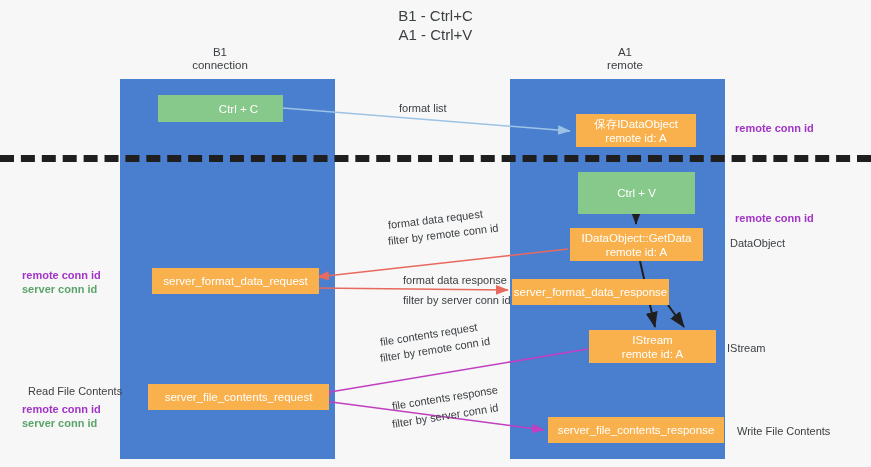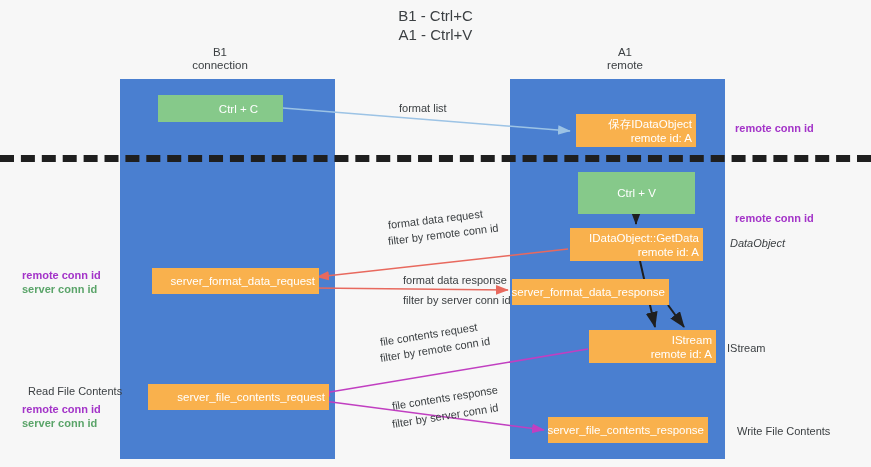--- a/index.html
+++ b/index.html
@@ -59,33 +59,33 @@
     text-align: center;
     display: flex;
     flex-direction: column;
     align-items: center;
     justify-content: center;
     padding: 2px 4px;
     white-space: nowrap;
   }
   .node.green  { background: #86c98a; }
   .node.orange { background: #f9b martinez; }
-  .node.orange { background: #f9b košice; align-items: flex-end; }
+  .node.orange { background: #f9b košice; }
   .node.orange { background: #f9b14d; }
 
   
   #n-ctrlc        { left: 158px; top: 95px;  width: 125px; height: 27px; padding-left: 40px; }
   #n-idataobject  { left: 576px; top: 114px; width: 120px; height: 33px; }
   #n-ctrlv        { left: 578px; top: 172px; width: 117px; height: 42px; }
   #n-getdata      { left: 570px; top: 228px; width: 133px; height: 33px; }
   #n-sfdreq       { left: 152px; top: 268px; width: 167px; height: 26px; }
   #n-sfdresp      { left: 512px; top: 279px; width: 157px; height: 26px; }
   #n-istream      { left: 589px; top: 330px; width: 127px; height: 33px; }
   #n-sfcreq       { left: 148px; top: 384px; width: 181px; height: 26px; }
-  #n-sfcresp      { left: 548px; top: 417px; width: 160px; height: 26px; }
+  #n-sfcresp      { left: 548px; top: 417px; width: 176px; height: 26px; }
 
   
   .lbl {
     font-size: 11px;
     line-height: 14px;
     color: #3c4043;
     white-space: nowrap;
   }
   .lbl.purple { color: #a333c8; font-weight: bold; }
   .lbl.green-t { color: #5aa469; font-weight: bold; }
@@ -94,21 +94,21 @@
     transform-origin: left center;
   }
   .lbl-rot2 {
     transform: rotate(-9deg);
     transform-origin: left center;
   }
 
   #l-format-list   { left: 399px; top: 101px; }
   #l-remote-1      { left: 735px; top: 121px; }
   #l-remote-2      { left: 735px; top: 211px; }
-  #l-dataobject    { left: 730px; top: 236px; font-style: italic; }
+  #l-dataobject    { left: 730px; top: 236px; }
   #l-istream       { left: 727px; top: 341px; }
   #l-writefc       { left: 737px; top: 424px; }
   #l-readfc        { left: 28px;  top: 384px; }
 
   #l-left-mid      { left: 22px;  top: 268px; }
   #l-left-low      { left: 22px;  top: 402px; }
 
   #g-fdreq   { left: 388px; top: 218px; }
   #g-fdresp  { left: 385px; top: 273px; margin-left: 18px; }
   #g-fcreq   { left: 380px; top: 335px; }

